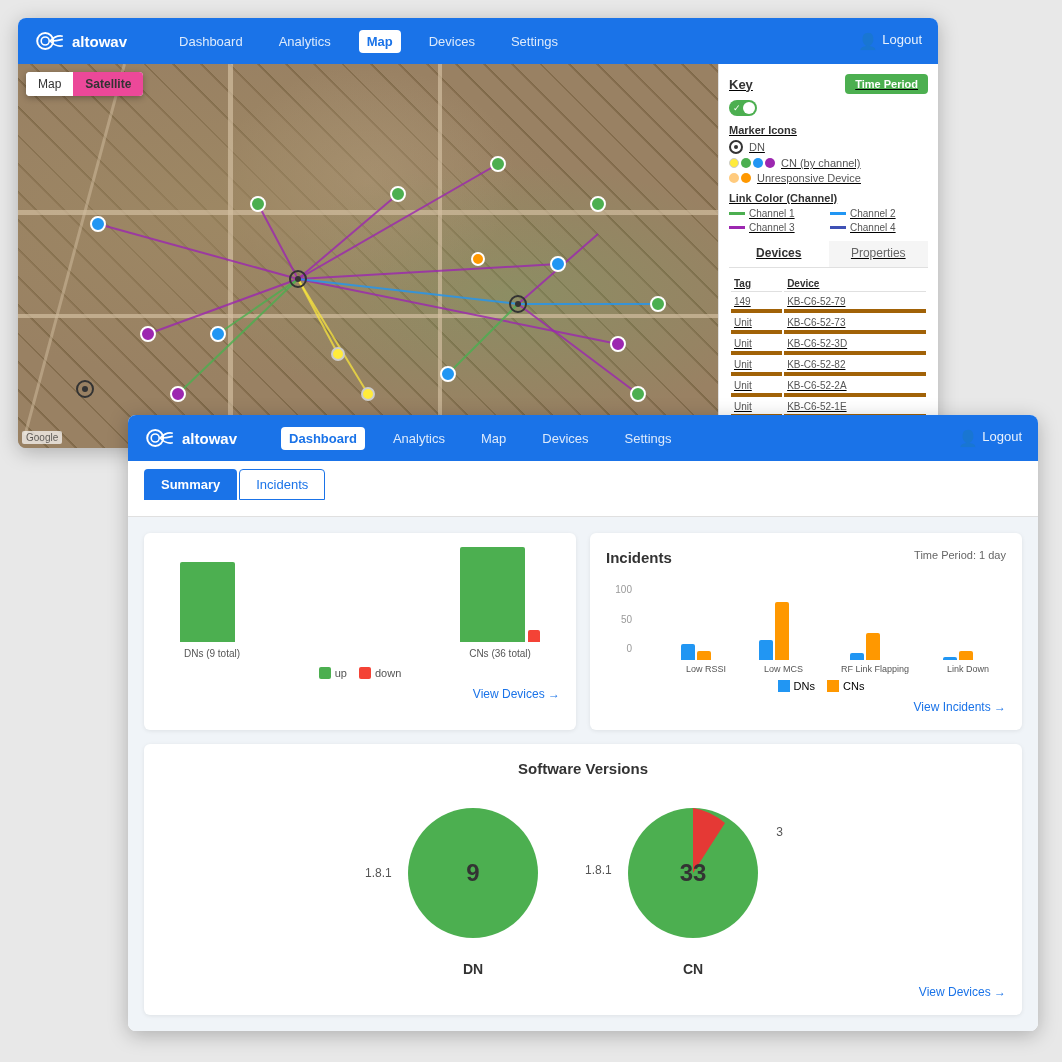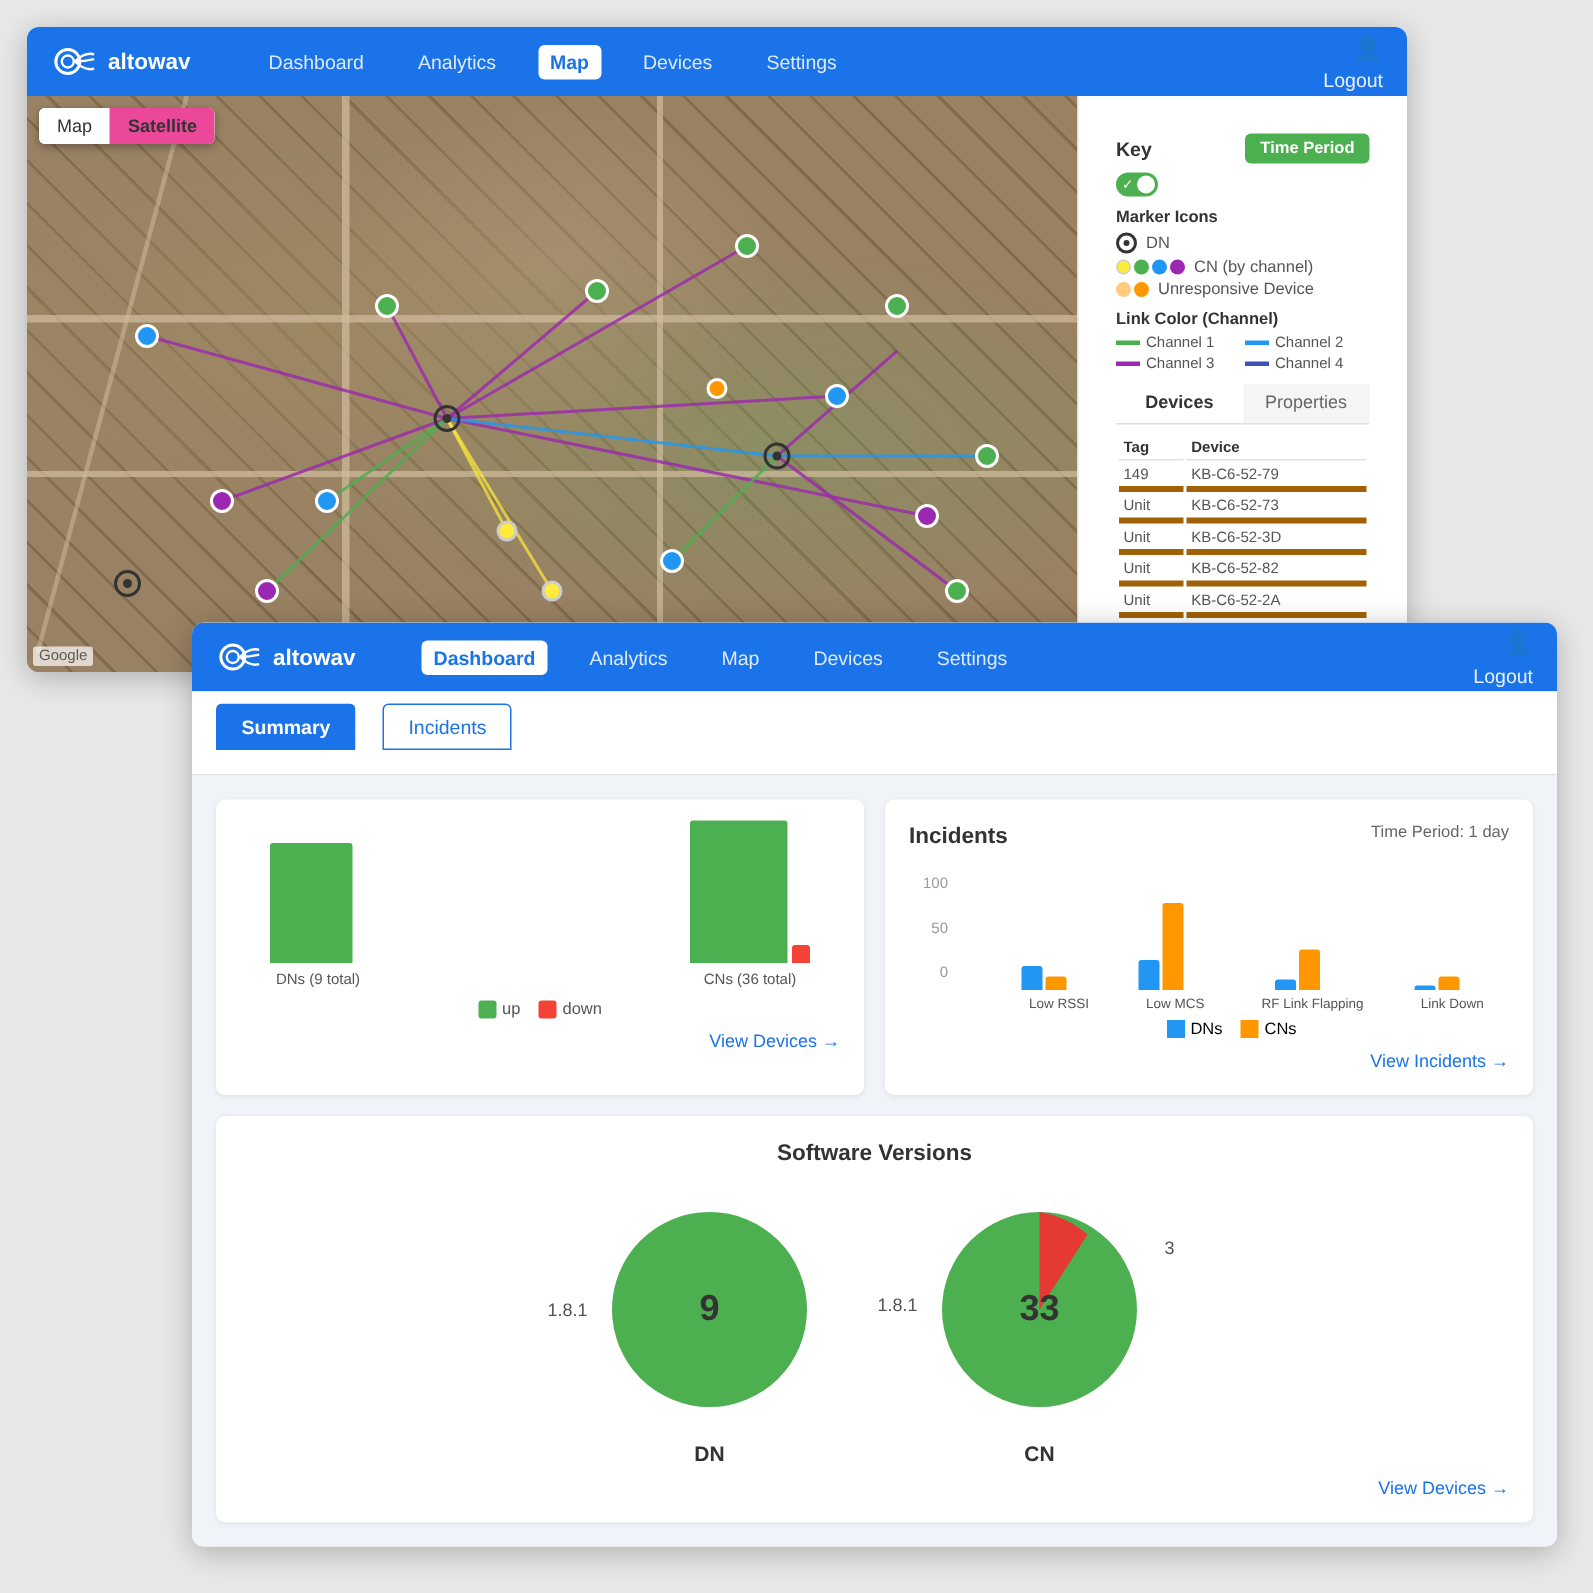--- a/index.html
+++ b/index.html
@@ -58,24 +58,23 @@
       padding: 4px 8px;
       border-radius: 4px;
     }
     .nav-link.active {
       background: #fff;
       color: #1a73e8;
       font-weight: 600;
     }
     .nav-right {
       display: flex;
-      align-items: flex-end;
+      align-items: flex-start;
       gap: 4px;
       margin-left: auto;
-      flex-direction: column;
     }
     .nav-logout {
       color: rgba(255,255,255,0.9);
       font-size: 13px;
       cursor: pointer;
     }
     .user-icon-map {
       color: #fff;
       font-size: 16px;
     }
@@ -194,23 +193,24 @@
       position: absolute;
       top: 0; left: 0;
       width: 100%; height: 100%;
       z-index: 3;
     }
 
     
     .map-right-panel {
       width: 220px;
       background: #fff;
-      padding: 25px;
+      padding: 10px;
       border-left: 1px solid #e0e0e0;
       overflow-y: auto;
+      text-decoration: underline;
     }
     .key-header {
       display: flex;
       align-items: center;
       justify-content: space-between;
       margin-bottom: 6px;
     }
     .key-title {
       font-size: 13px;
       font-weight: 600;
@@ -334,21 +334,21 @@
     
     .dash-body {
       background: #f0f4f8;
       padding: 0;
     }
     .dash-tabs {
       background: #fff;
       border-bottom: 1px solid #e0e0e0;
       padding: 8px 16px 16px;
       display: flex;
-      gap: 18px;
+      gap: 2px;
       text-align: center;
     }
     .dash-tab {
       padding: 7px 16px;
       font-size: 13px;
       cursor: pointer;
       border-radius: 4px 4px 0 0;
       border: 1px solid transparent;
     }
     .dash-tab.active {

